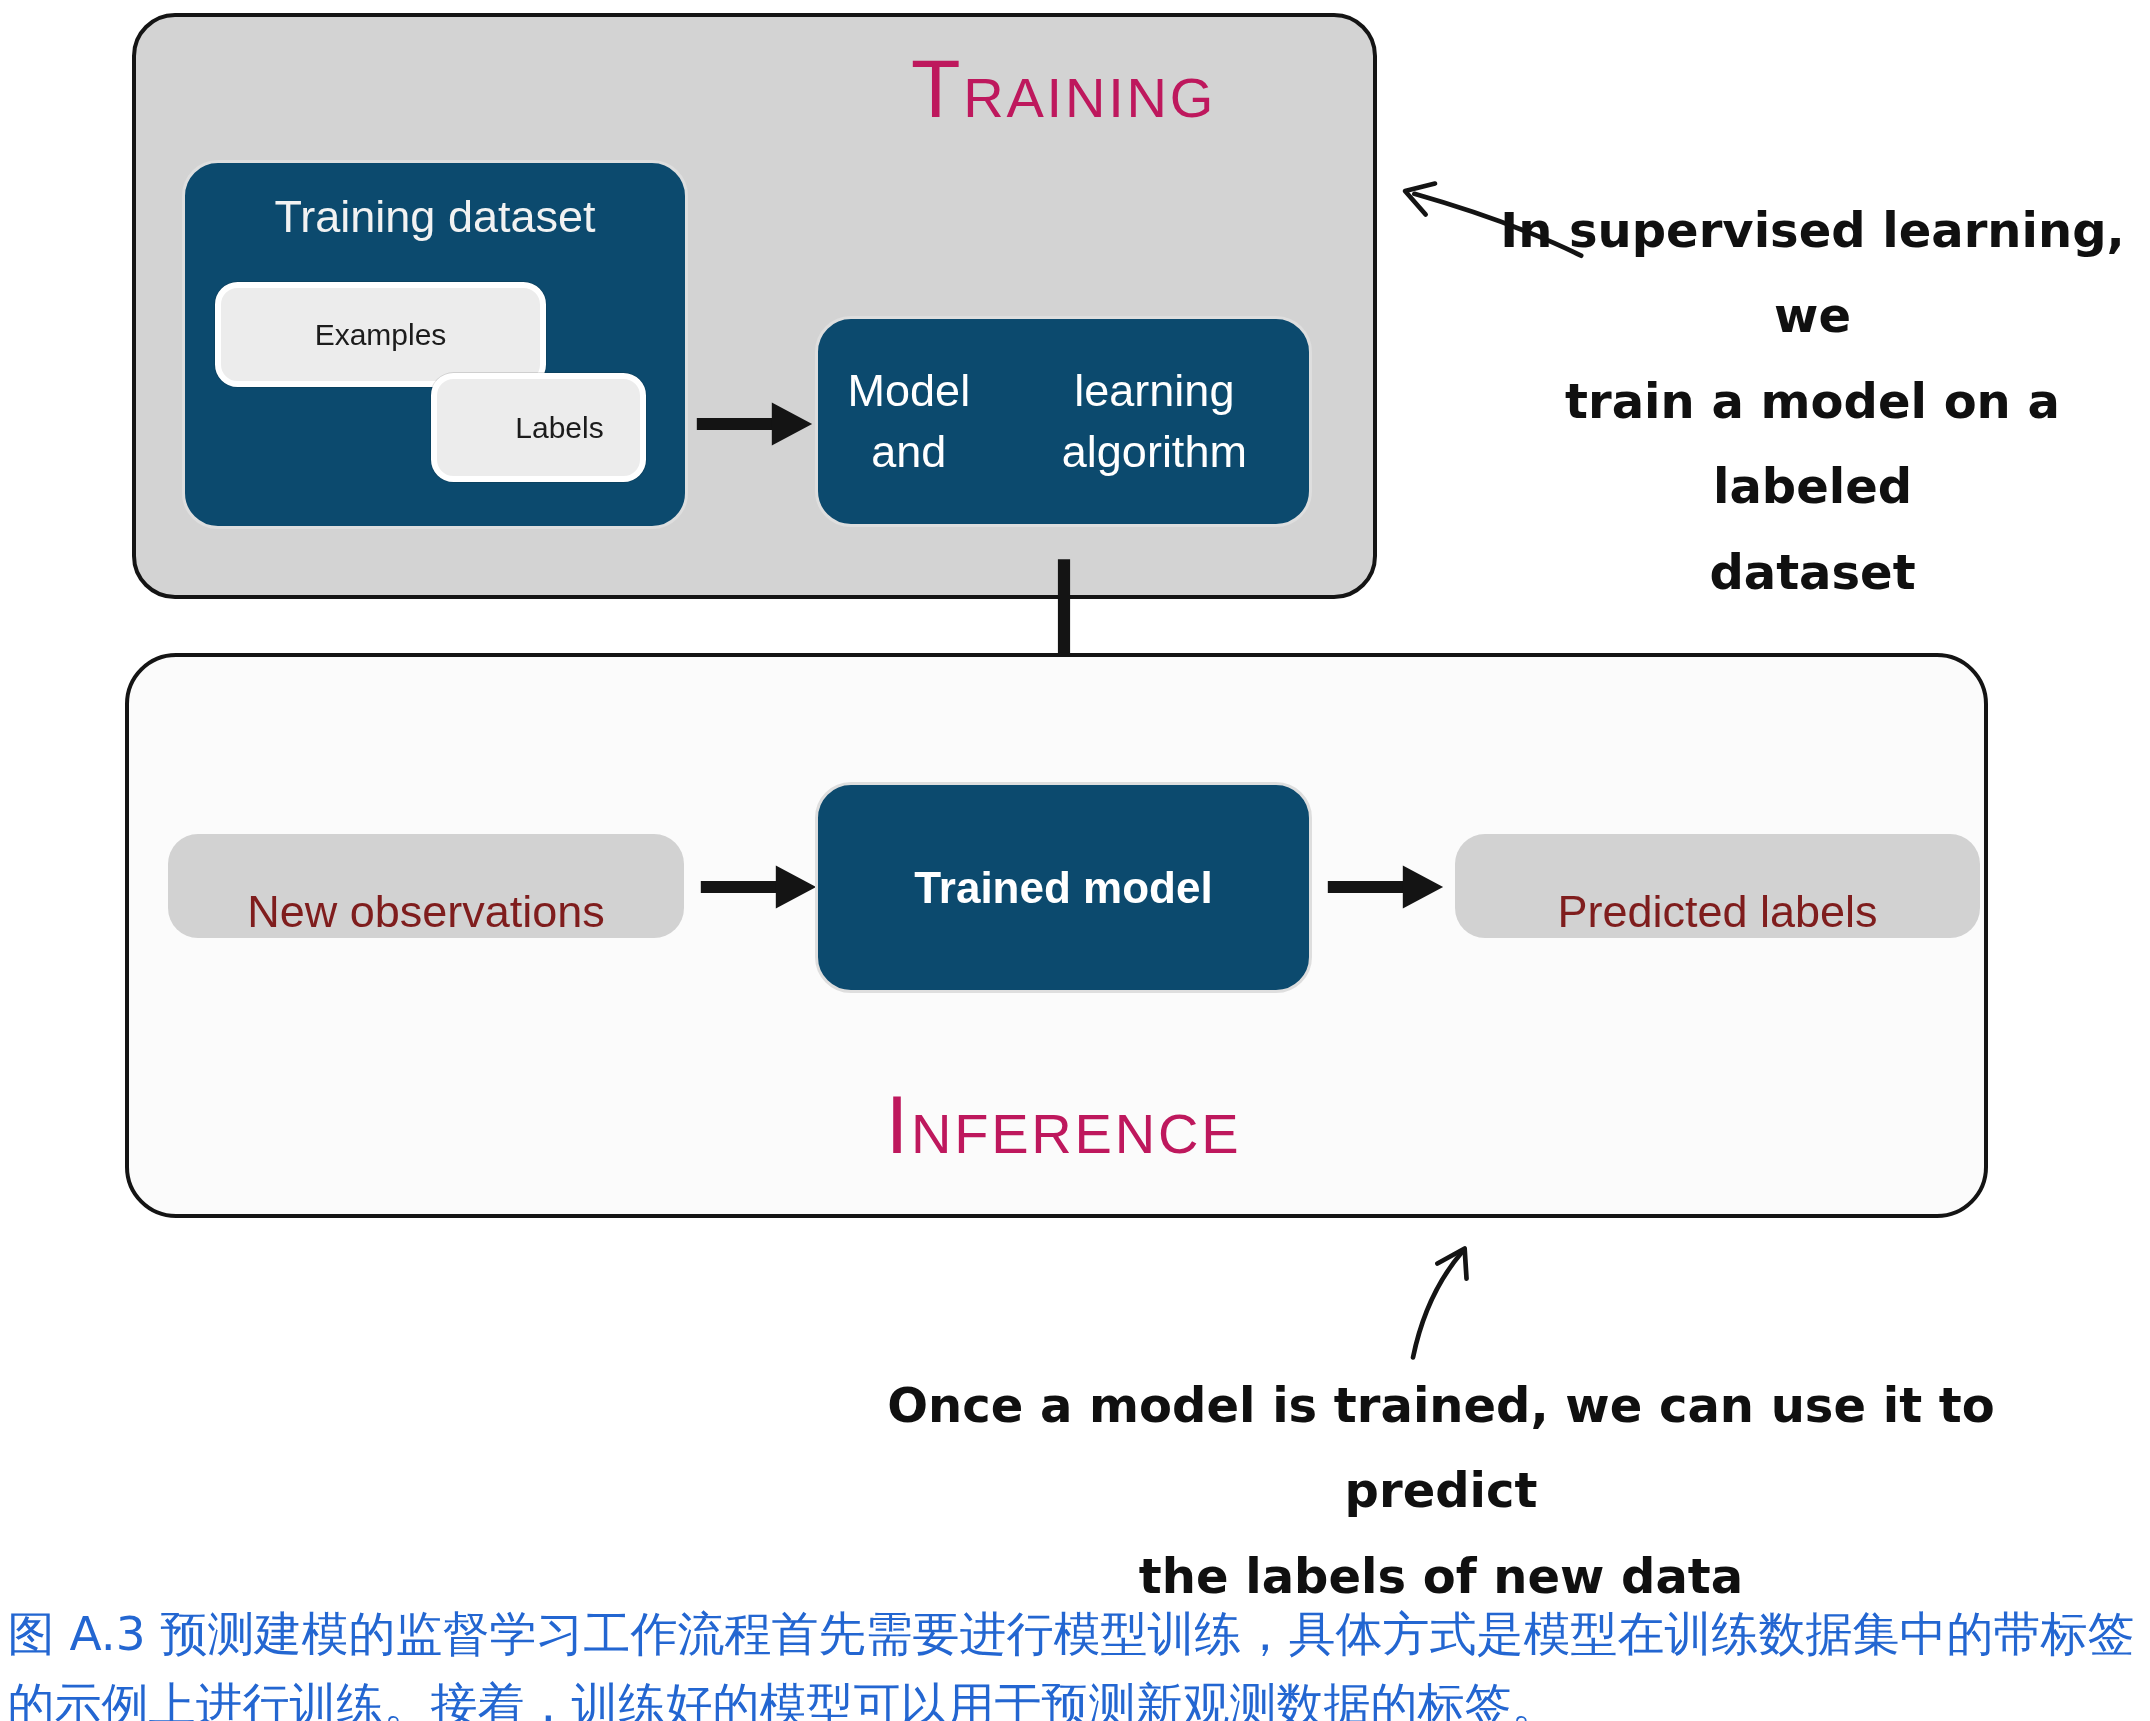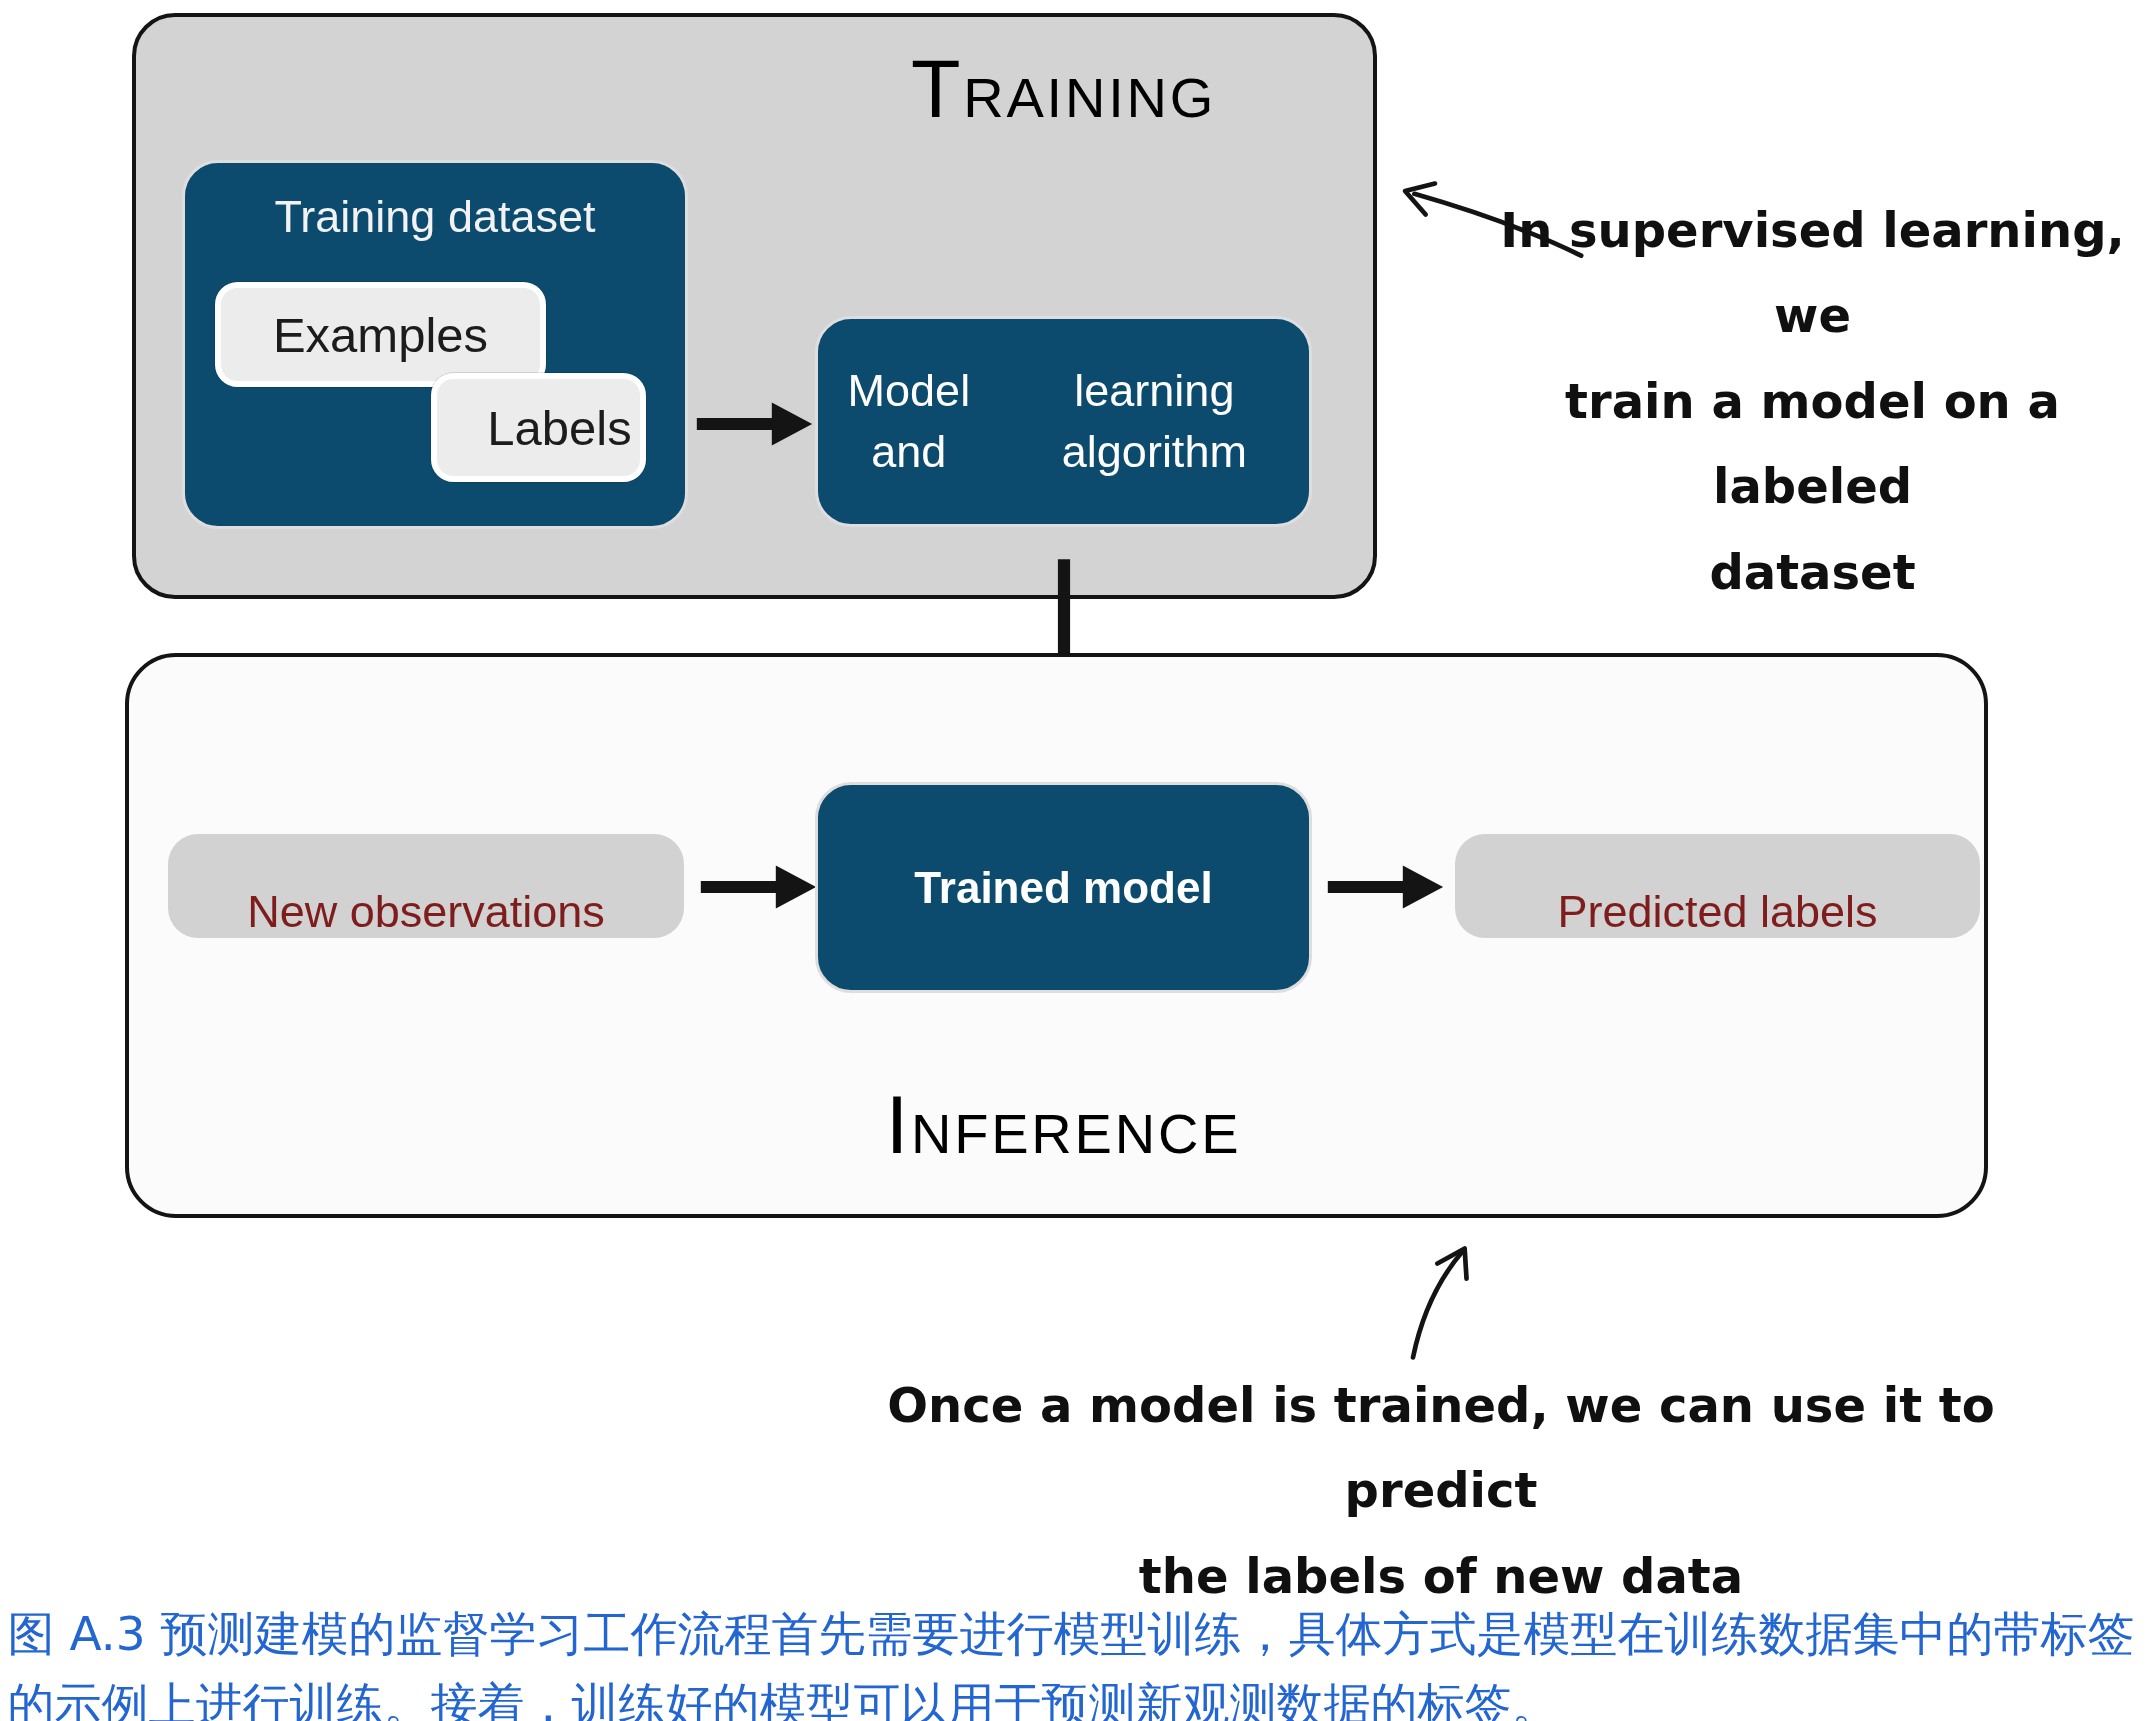--- a/index.html
+++ b/index.html
@@ -30,21 +30,21 @@
     background: #fbfbfb;
     border: 4.7px solid #141414;
     border-radius: 51px;
     box-sizing: border-box;
   }
 
   
   .big-title {
     font-family: "Liberation Sans", sans-serif;
     font-weight: 400;
-    color: #000000;
+    color: #be185d;
     font-size: 56px;
     letter-spacing: 2.8px;
     text-align: center;
     line-height: 1;
   }
   .big-title::first-letter { font-size: 81px; }
   .training-title { left: 866px; top: 49px; width: 395px; }
   .inference-title { left: 847px; top: 1085px; width: 433px; }
 
   
@@ -77,21 +77,21 @@
   }
 
   
   .white-chip {
     background: #ececec;
     border: 6.6px solid #ffffff;
     border-radius: 22.6px;
     box-sizing: border-box;
     display: flex; align-items: center; justify-content: center;
     color: #1c1c1c;
-    font-size: 49px;
+    font-size: 30px;
     box-shadow: 0 0 0 0.9px rgba(0,0,0,0.12);
   }
   .examples-chip { left: 215px; top: 282px; width: 331px; height: 105px; }
   .labels-chip   { left: 431px; top: 373px; width: 215px; height: 109px; padding-left: 42px; }
 
   .gray-chip {
     background: #d2d2d2;
     border-radius: 30px;
     box-sizing: border-box;
     display: flex; align-items: flex-end; justify-content: center;

